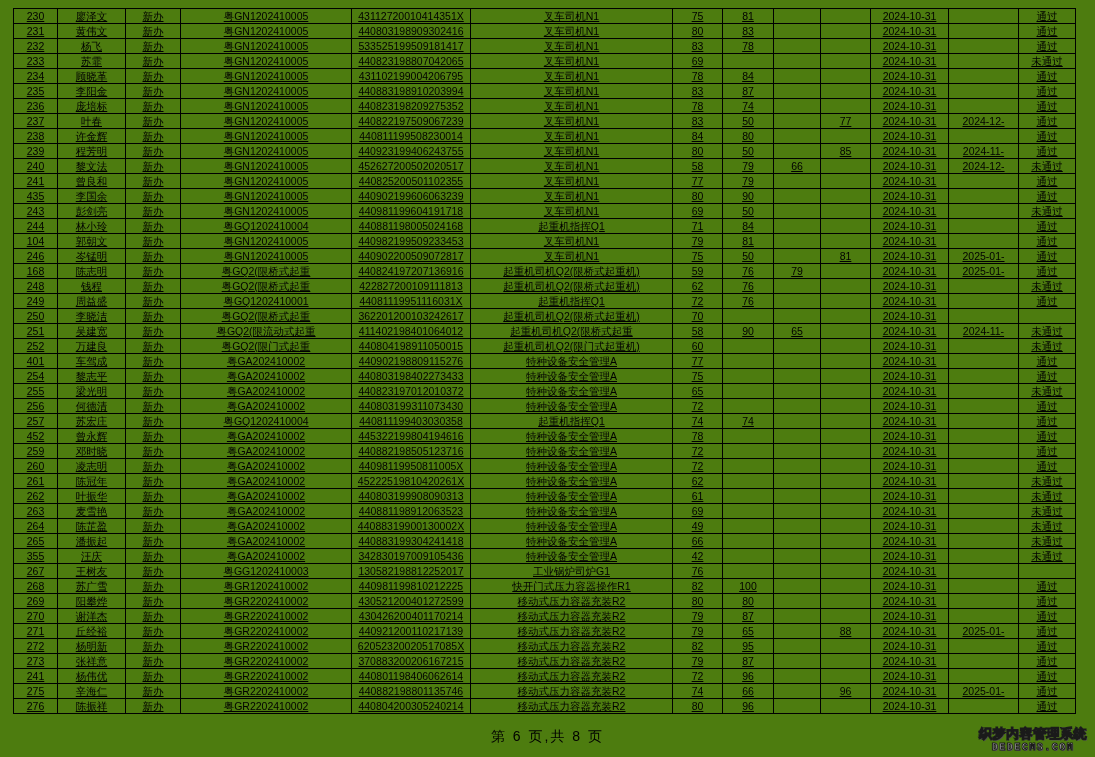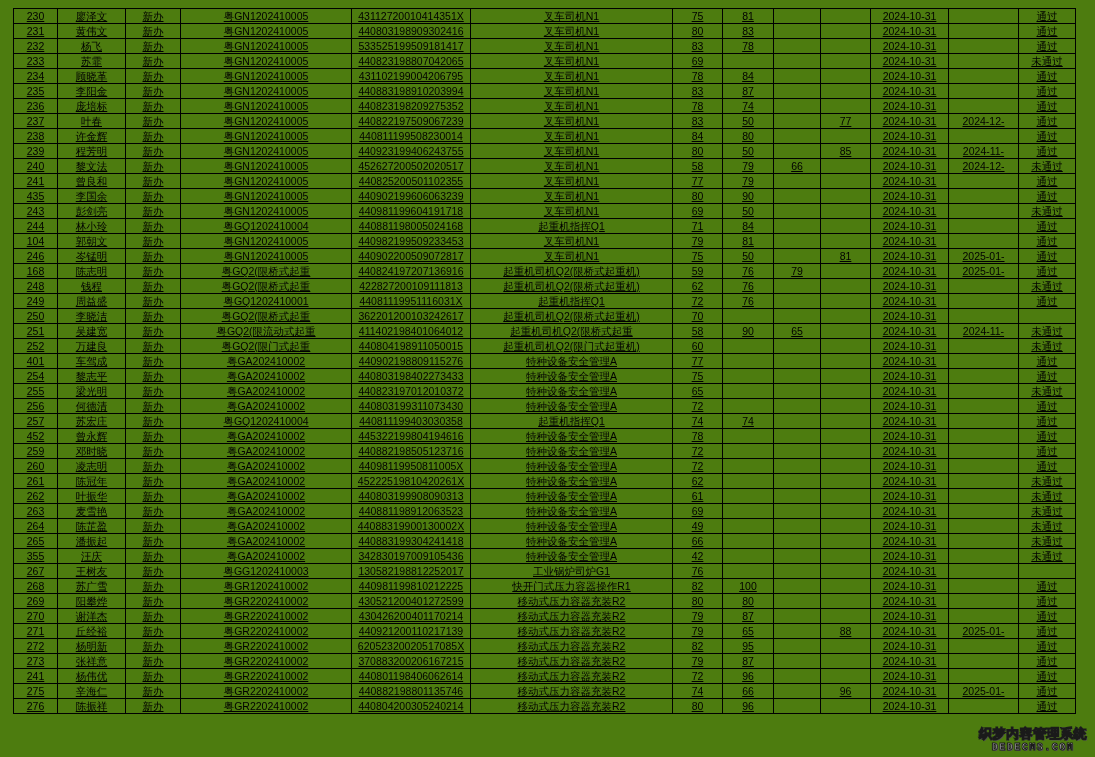--- a/index.html
+++ b/index.html
@@ -799,19 +799,20 @@
           <td><span class="cell-text">96</span></td>
           <td></td>
           <td></td>
           <td><span class="cell-text">2024-10-31</span></td>
           <td></td>
           <td><span class="cell-text">通过</span></td>
         </tr>
       </tbody>
   </table>
 
+  <div class="footer">第 6 页,共 8 页</div>
 
   <div class="watermark">
     <div class="wm-cn">织梦内容管理系统</div>
     <div class="wm-en">DEDECMS.COM</div>
   </div>
 
 </div>
 
 </body></html>

